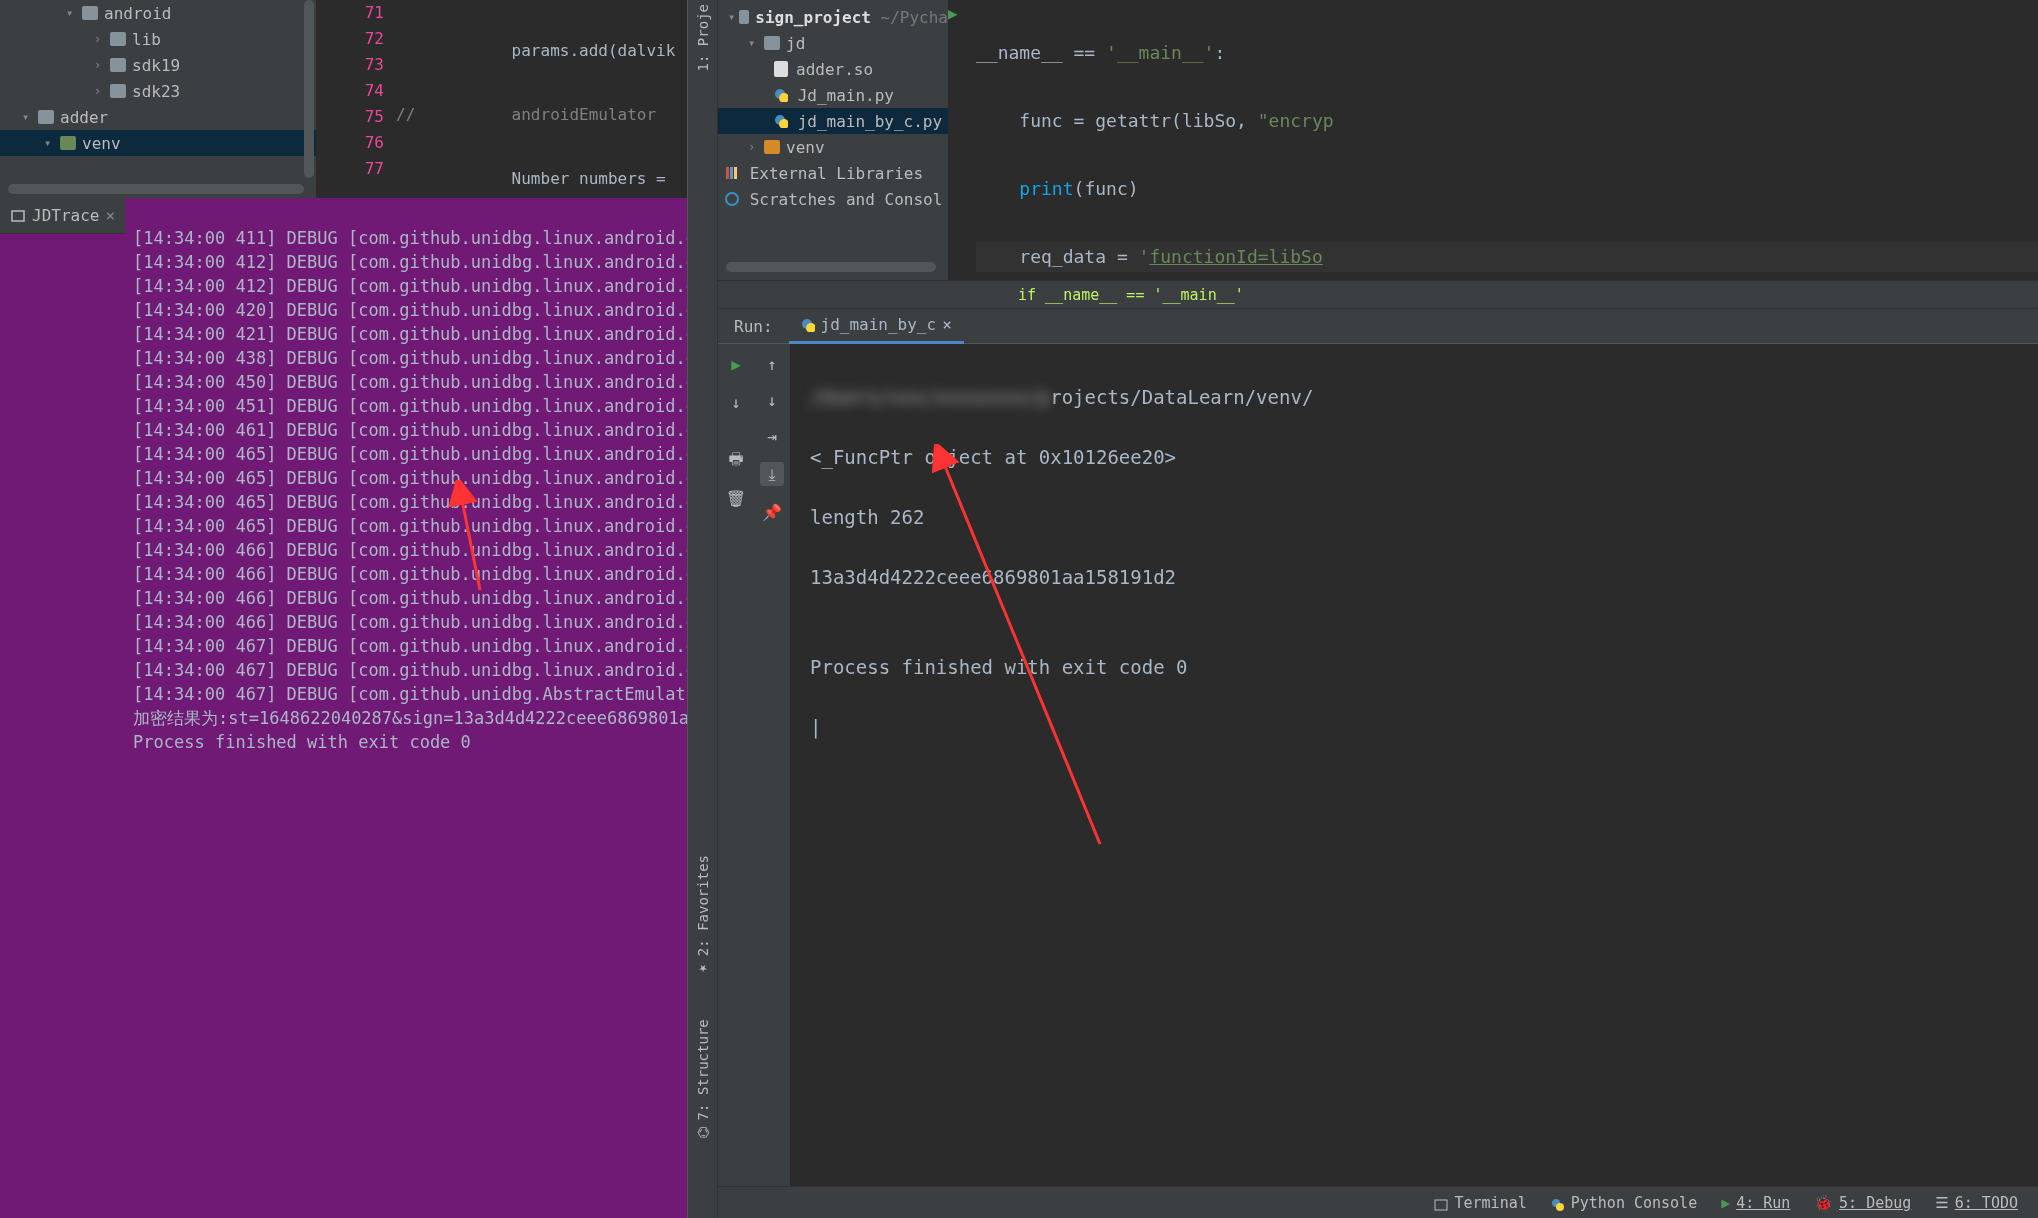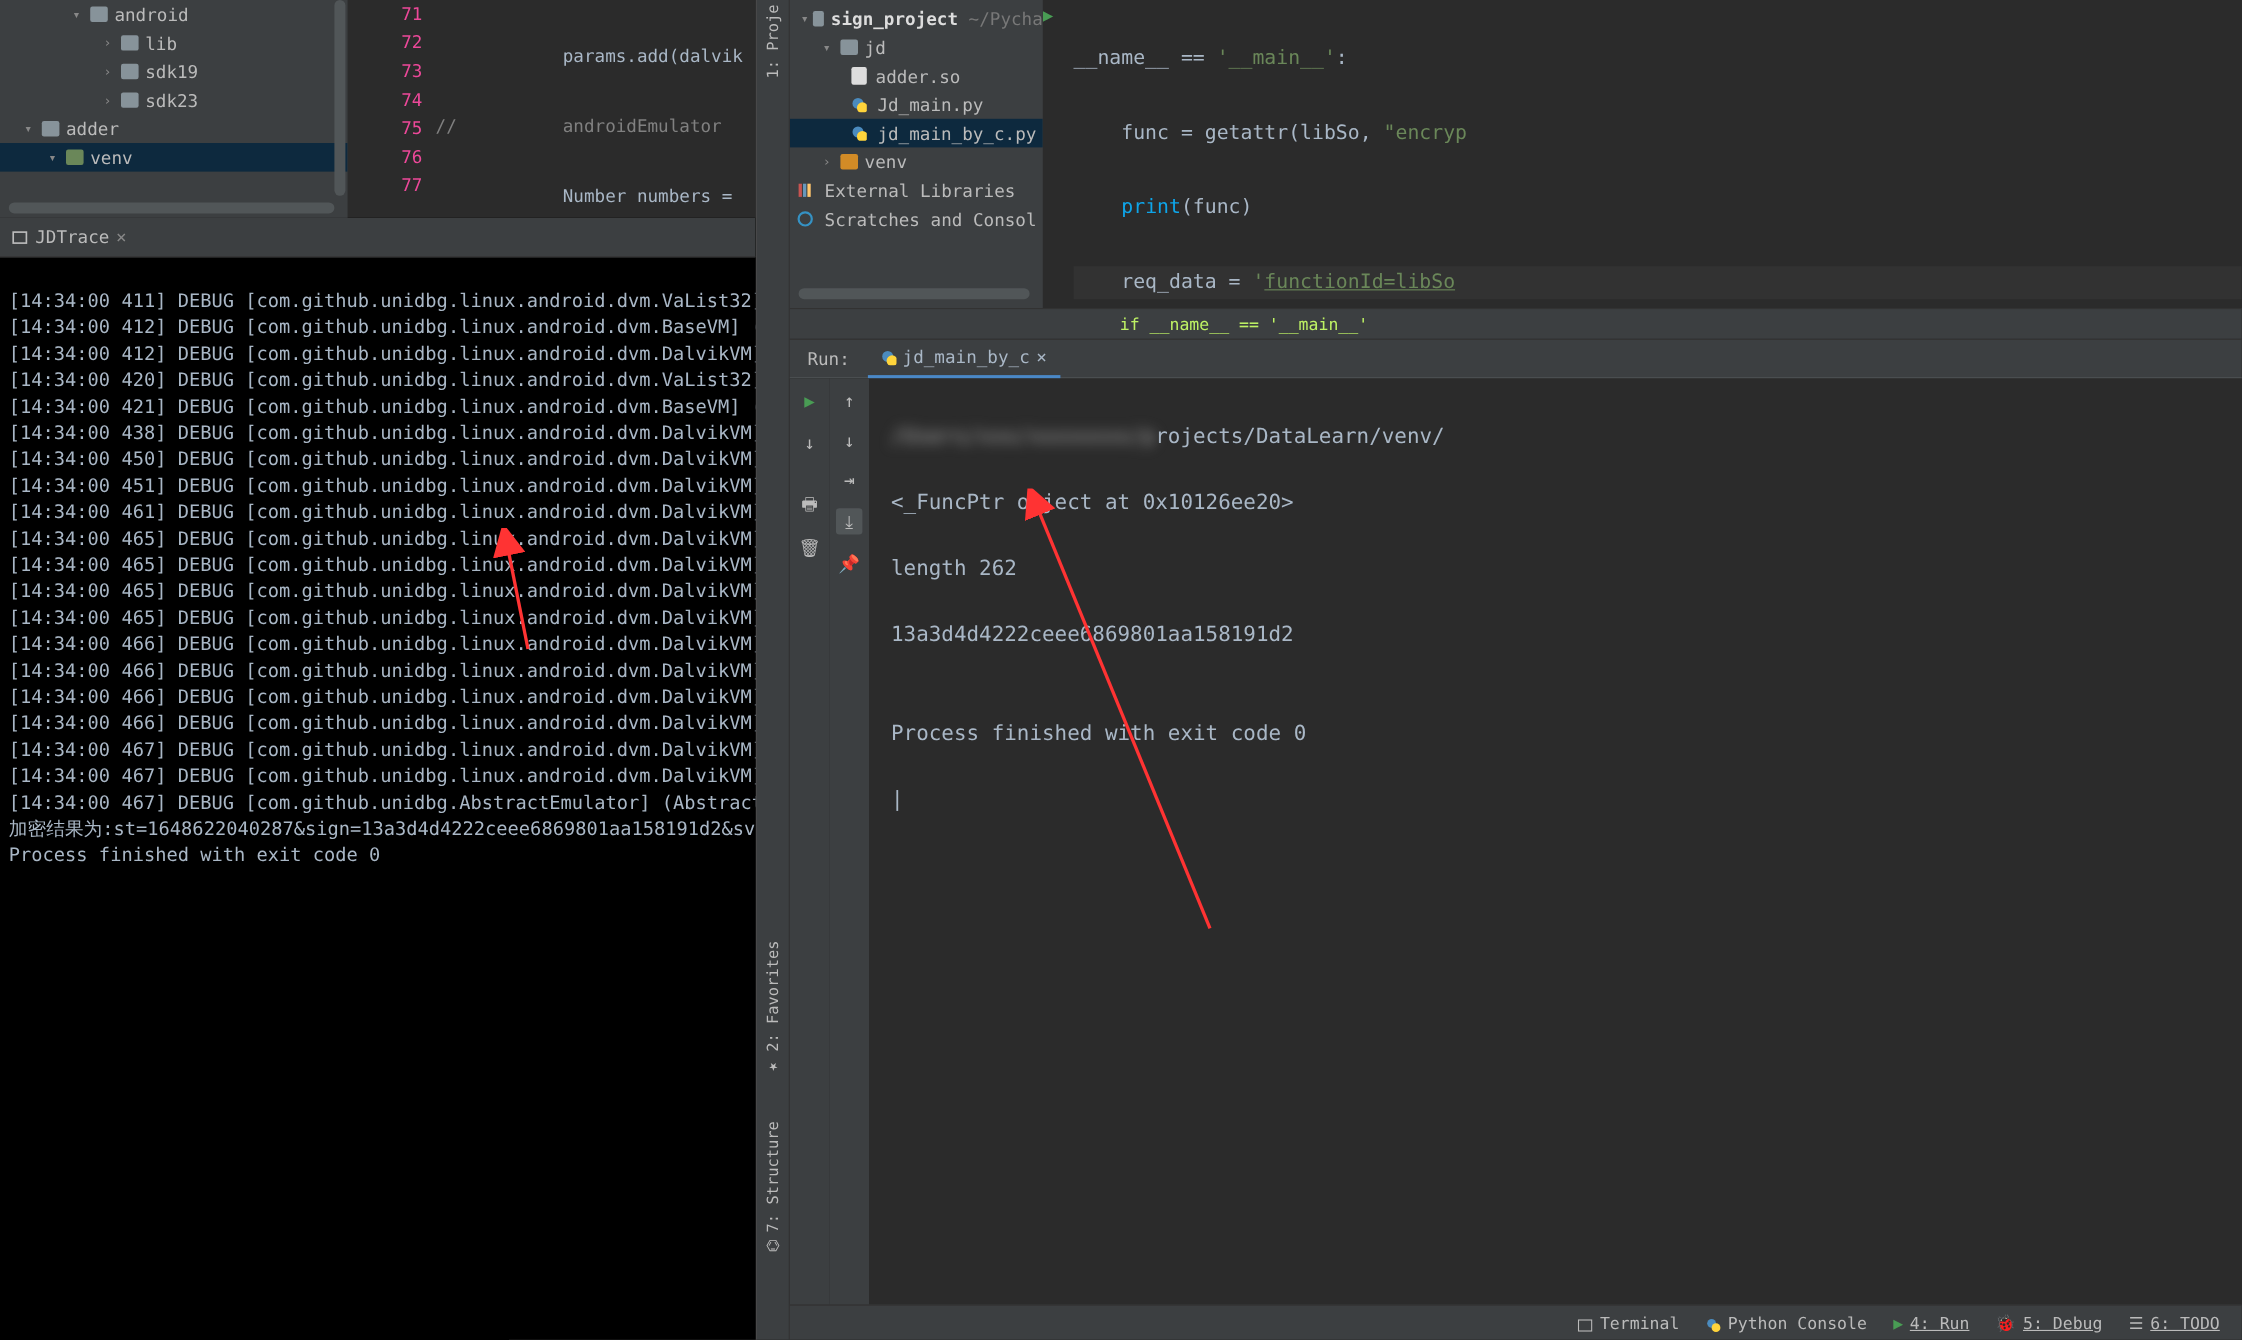--- a/index.html
+++ b/index.html
@@ -15,21 +15,21 @@
 .fold.orange{background:#d28b26}
 .fold.green{background:#6a8759}
 .tree-item.selected{background:#0d293e}
 .tree-scroll{position:absolute;bottom:4px;left:8px;right:12px;height:10px;background:#515658;border-radius:5px}
 .tree-scroll-y{position:absolute;right:2px;top:0;bottom:20px;width:10px;background:#515658;border-radius:5px}
 .editor{flex:1;background:#2b2b2b;display:flex;overflow:hidden}
 .gutter{width:80px;text-align:right;color:#ec4899;padding-right:12px}
 .gutter div{height:26px;line-height:26px}
 .code{flex:1;white-space:pre;color:#a9b7c6}
 .code div{height:26px;line-height:26px}.str{color:#6a8759}.com{color:#808080}.fn{color:#0ea5e9}
-.bottom-left{flex:1;background:#000000;display:flex;flex-direction:column;overflow:hidden}
+.bottom-left{flex:1;background:#701a75;display:flex;flex-direction:row;overflow:hidden}
 .tab-bar{height:36px;display:flex;align-items:center;background:#3c3f41;border-bottom:1px solid #323232}
 .tab{display:flex;align-items:center;gap:6px;padding:0 10px;color:#bbb}
 .tab .x{color:#888;cursor:pointer}
 .console{flex:1;padding:4px 8px;overflow:hidden;line-height:24px;white-space:pre;font-size:17px}
 .red-arrow{position:absolute;pointer-events:none}
 .side-tabs{width:30px;background:#3c3f41;display:flex;flex-direction:column;align-items:center;padding-top:4px;gap:40px;border-right:1px solid #323232}
 .side-tab{writing-mode:vertical-lr;transform:rotate(180deg);font-size:14px;color:#bbb;display:flex;align-items:center;gap:6px}
 .right-main{flex:1;display:flex;flex-direction:column}
 .right-top{display:flex;height:280px}
 .proj-tree{width:230px;background:#3c3f41;padding:4px 0;overflow:hidden;position:relative}

